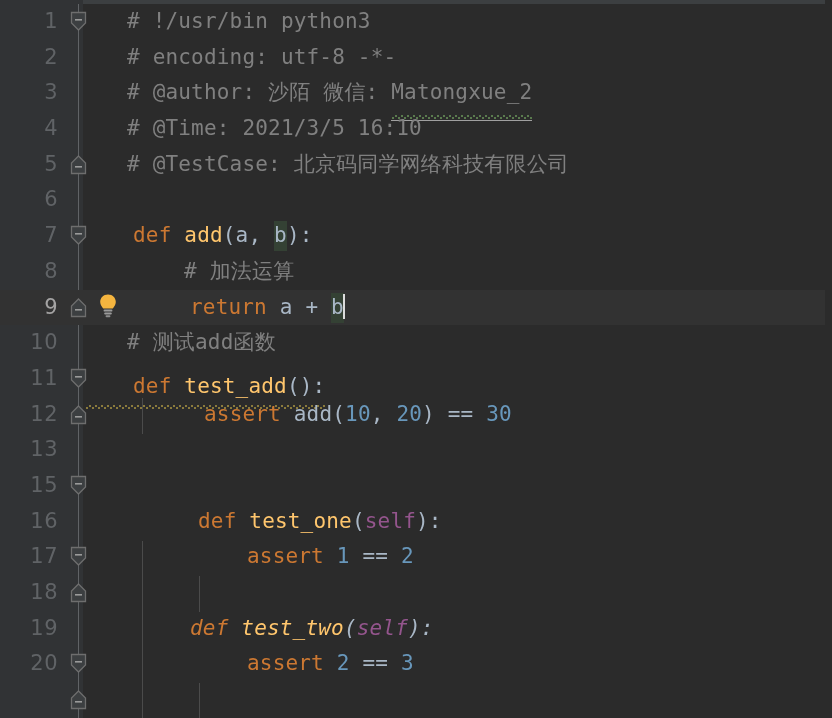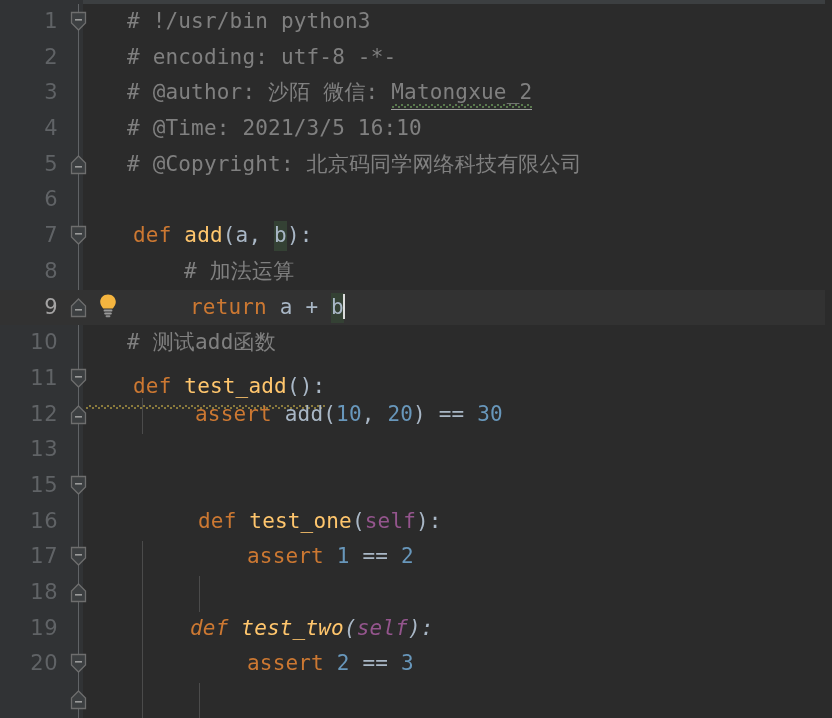--- a/index.html
+++ b/index.html
@@ -123,21 +123,21 @@
     padding-bottom: 5px;
     margin-top: 8px;
   }
   
   .squig-typo {
     background-image: radial-gradient(circle at 2px 3px, #5a7a4e 1.1px, transparent 1.2px),
                       radial-gradient(circle at 5px 1px, #5a7a4e 1.1px, transparent 1.2px);
     background-size: 6px 5px;
     background-repeat: repeat-x;
     background-position: 0 100%;
-    padding-bottom: 5px;
+    padding-bottom: 16px;
   }
   .uline {
     border-bottom: 1px solid #a0a0a0;
   }
 
   
   .caret {
     display: inline-block;
     width: 2px;
     height: 25px;
@@ -281,21 +281,21 @@
       <span class="code cmt"><span># @author: 沙陌 微信: </span><span class="uline squig-typo">Matongxue_2</span></span>
     </div>
 
     <div class="line">
       <span class="lno">4</span>
       <span class="code cmt"># @Time: 2021/3/5 16:10</span>
     </div>
 
     <div class="line">
       <span class="lno">5</span>
-      <span class="code cmt"># @Copyright: 北京码同学网络科技有限公司</span>
+      <span class="code cmt"># @TestCase: 北京码同学网络科技有限公司</span>
     </div>
 
     <div class="line">
       <span class="lno">6</span>
       <span class="code"></span>
     </div>
 
     <div class="line">
       <span class="lno">7</span>
       <span class="code"><span class="kw">def</span> <span class="fn">add</span><span class="op">(a, </span><span class="hl">b</span><span class="op">):</span></span>
@@ -316,21 +316,21 @@
       <span class="code cmt"># 测试add函数</span>
     </div>
 
     <div class="line">
       <span class="lno">11</span>
       <span class="code squig-warn"><span class="kw">def</span> <span class="fn">test_add</span><span class="op">():</span></span>
     </div>
 
     <div class="line">
       <span class="lno">12</span>
-      <span class="code" style="left:147px;text-align:center;"><span class="kw">assert</span> <span class="ident">add</span><span class="op">(</span><span class="num">10</span><span class="op">, </span><span class="num">20</span><span class="op">) == </span><span class="num">30</span></span>
+      <span class="code" style="left:156px;text-align:center;"><span class="kw">assert</span> <span class="ident">add</span><span class="op">(</span><span class="num">10</span><span class="op">, </span><span class="num">20</span><span class="op">) == </span><span class="num">30</span></span>
     </div>
 
     <div class="line">
       <span class="lno">13</span>
       <span class="code"></span>
     </div>
 
 
     <div class="line">
       <span class="lno">15</span>

